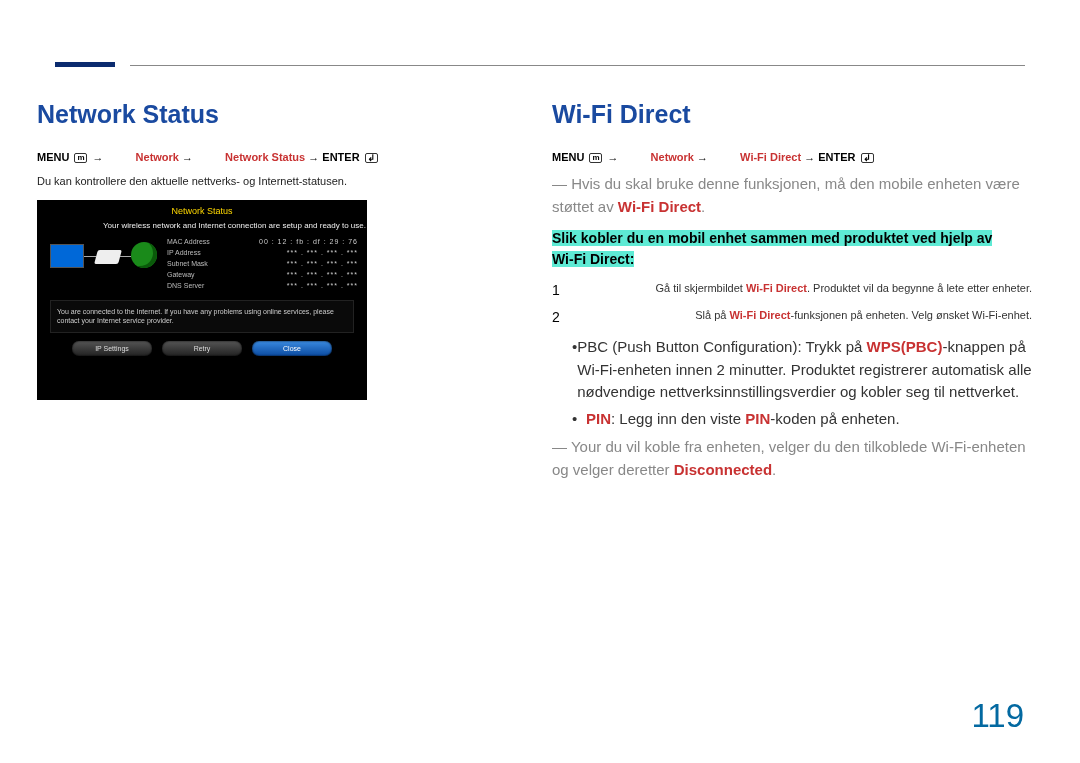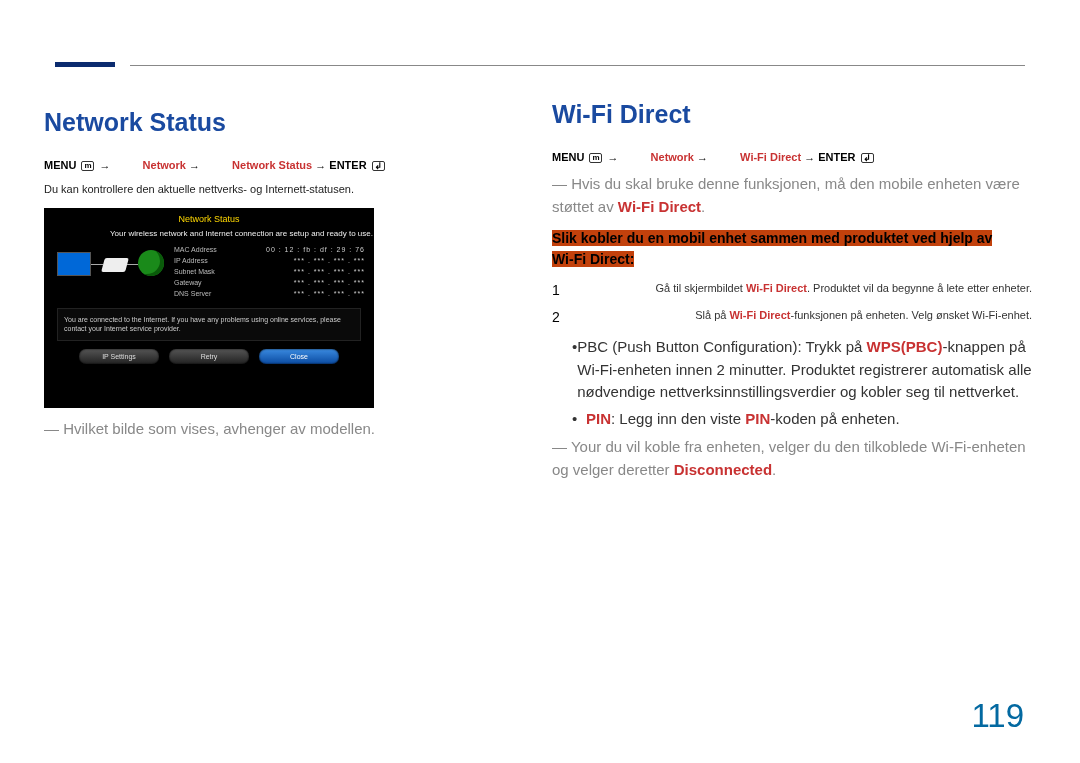--- a/index.html
+++ b/index.html
@@ -19,21 +19,21 @@
   .hr-top {
     position: absolute;
     top: 65px; left: 130px; right: 55px;
     border-top: 1px solid #888;
   }
   .col {
     position: absolute;
     top: 100px;
     width: 470px;
   }
-  .col-left { left: 44px; margin-top: 8px; }
+  .col-left { left: 37px; }
   .col-right { left: 552px; width: 480px; }
   h2 {
     color: #1a4aa0;
     font-size: 25px;
     font-weight: 600;
     margin-bottom: 22px;
   }
   .menupath {
     font-size: 11px;
     font-weight: bold;
@@ -134,21 +134,21 @@
   .ss-btn {
     width: 80px; height: 15px;
     border-radius: 7px;
     font-size: 7px;
     display:flex; align-items:center; justify-content:center;
     background: linear-gradient(#555,#222);
     color:#ddd;
     box-shadow: 0 0 2px #000 inset;
   }
   .ss-btn.hl { background: linear-gradient(#3a8ae0,#0a4aa0); color:#fff; }
-  .hl-yellow { background: #c2410c; display: inline; }
+  .hl-yellow { background: #5eead4; display: inline; }
   h3 {
     font-weight: bold; color: #000; font-size: 14px;
     line-height: 1.5;
     margin: 10px 0 10px 0;
   }
   .step { display: flex; font-size: 11px; margin: 6px 0; line-height: 1.5; }
   .step-num { width: 20px; color:#000; font-weight: 400; font-size: 14px; }
   .step-text { flex:1;text-align:right; }
   .step-text .red { color:#c83232; font-weight:bold; }
   .bullets { margin: 8px 0 6px 20px; }
@@ -222,21 +222,20 @@
       </div>
     </div>
     <div class="ss-msg">You are connected to the Internet. If you have any problems using online services, please contact your Internet service provider.</div>
     <div class="ss-buttons">
       <div class="ss-btn">IP Settings</div>
       <div class="ss-btn">Retry</div>
       <div class="ss-btn hl">Close</div>
     </div>
   </div>
 
-  <div class="note-dash">― <span>Hvilket bilde som vises, avhenger av modellen.</span></div>
 </div>
 
 <div class="col col-right">
   <h2>Wi-Fi Direct</h2>
 
   <div class="menupath">
     <span>MENU</span>
     <span class="icon">m</span>
     <span>→</span>
     <span class="red">Network</span>

